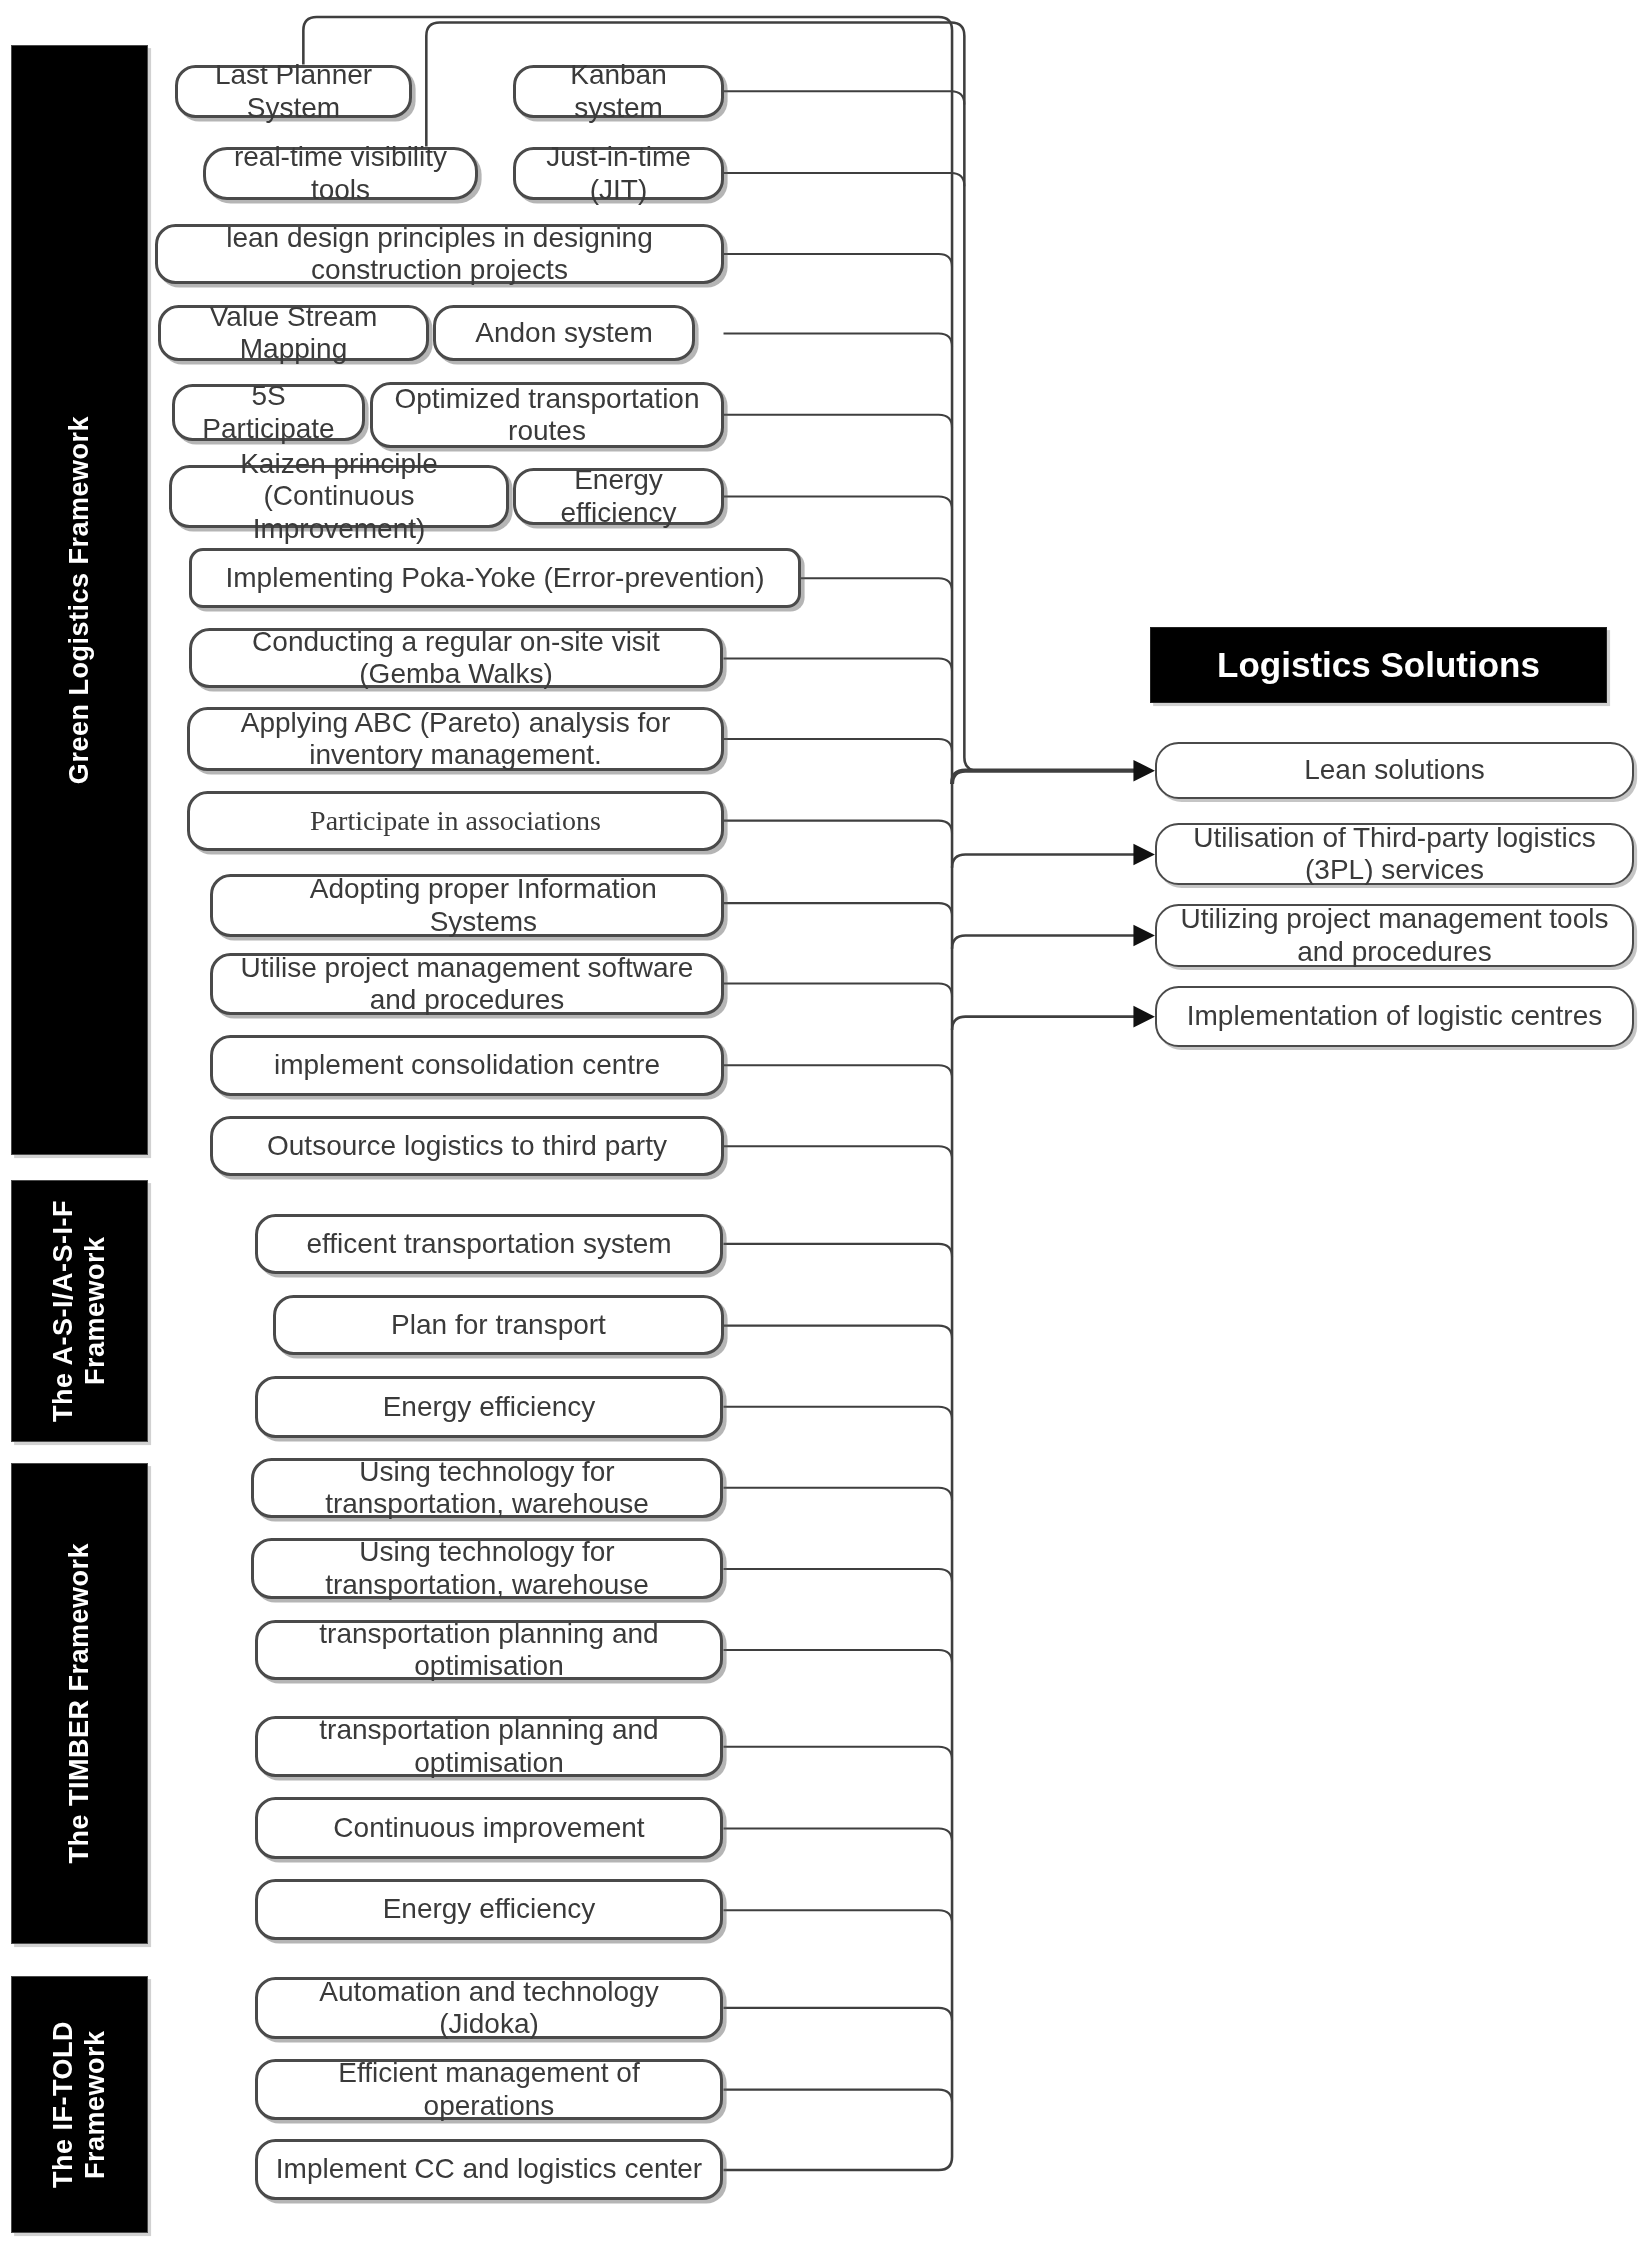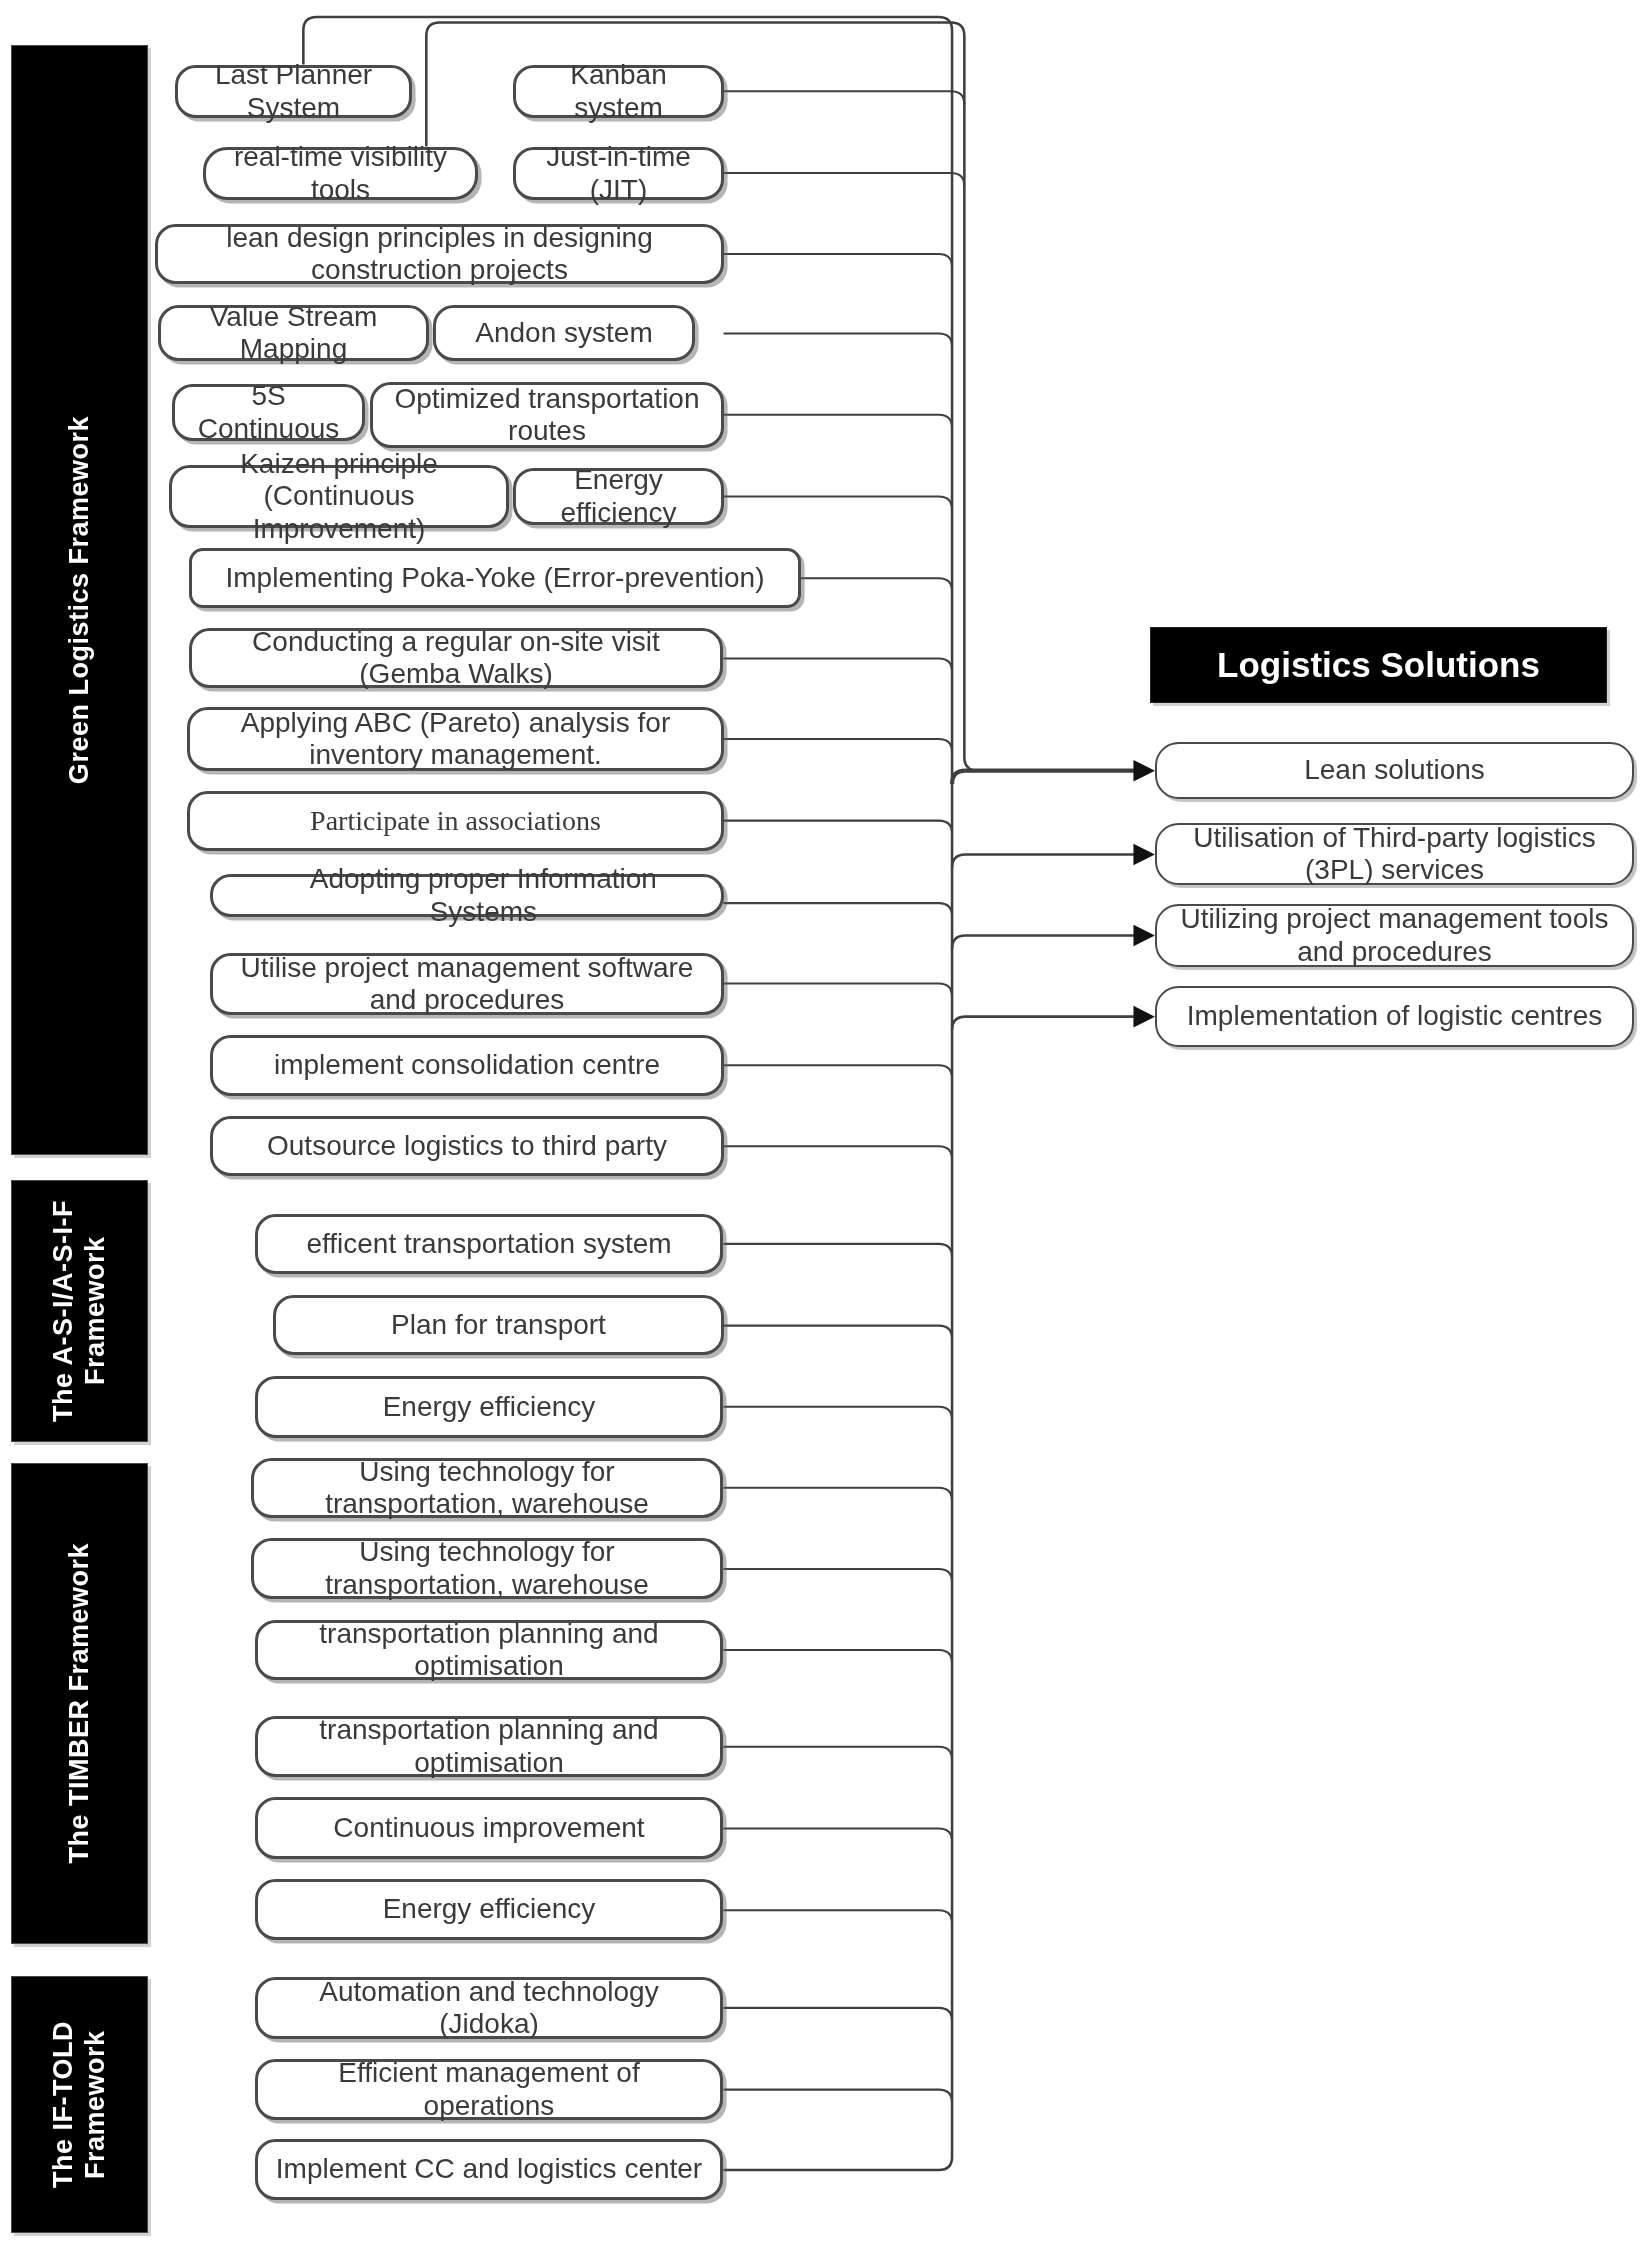--- a/index.html
+++ b/index.html
@@ -89,21 +89,21 @@
     <div class="node" style="left: 155px; top: 224px; width: 569px; height: 60px;">
     <span>lean design principles in designing construction projects</span>
   </div>
     <div class="node" style="left: 158px; top: 305px; width: 271px; height: 56px;">
     <span>Value Stream Mapping</span>
   </div>
     <div class="node" style="left: 433px; top: 305px; width: 262px; height: 56px;">
     <span>Andon system</span>
   </div>
     <div class="node" style="left: 172px; top: 384px; width: 193px; height: 57px;">
-    <span>5S Continuous</span>
+    <span>5S Participate</span>
   </div>
     <div class="node" style="left: 370px; top: 382px; width: 354px; height: 66px;">
     <span>Optimized transportation routes</span>
   </div>
     <div class="node" style="left: 169px; top: 465px; width: 340px; height: 63px;">
     <span>Kaizen principle (Continuous Improvement)</span>
   </div>
     <div class="node" style="left: 513px; top: 468px; width: 211px; height: 57px;">
     <span>Energy efficiency</span>
   </div>
@@ -112,21 +112,21 @@
   </div>
     <div class="node" style="left: 189px; top: 628px; width: 534px; height: 60px;">
     <span>Conducting a regular on-site visit (Gemba Walks)</span>
   </div>
     <div class="node" style="left: 187px; top: 707px; width: 537px; height: 64px;">
     <span>Applying ABC (Pareto) analysis for inventory management.</span>
   </div>
     <div class="node" style="left: 187px; top: 791px; width: 537px; height: 60px; font-family: Liberation Serif, serif;">
     <span>Participate in associations</span>
   </div>
-    <div class="node" style="left: 210px; top: 874px; width: 514px; height: 43px; padding-left: 47px;">
+    <div class="node" style="left: 210px; top: 874px; width: 514px; height: 63px; padding-left: 47px;">
     <span>Adopting proper Information Systems</span>
   </div>
     <div class="node" style="left: 210px; top: 953px; width: 514px; height: 62px;">
     <span>Utilise project management software and procedures</span>
   </div>
     <div class="node" style="left: 210px; top: 1035px; width: 514px; height: 61px;">
     <span>implement consolidation centre</span>
   </div>
     <div class="node" style="left: 210px; top: 1116px; width: 514px; height: 60px;">
     <span>Outsource logistics to third party</span>

